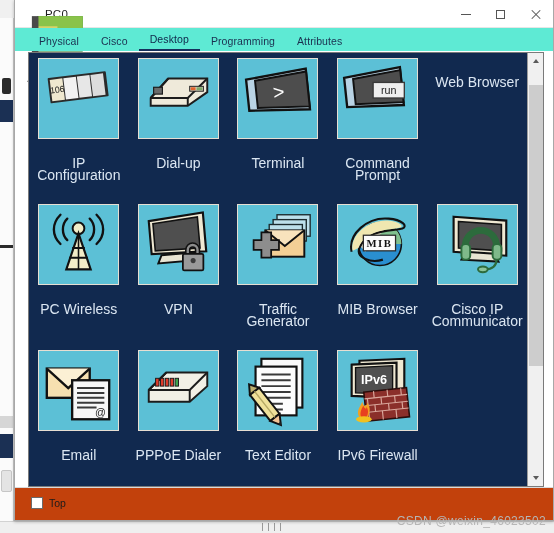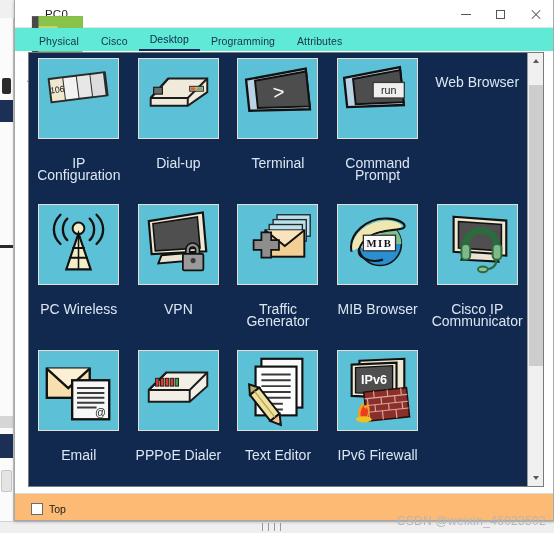--- a/index.html
+++ b/index.html
@@ -122,22 +122,22 @@
   .carZ { width:0;height:0;border-left:3.5px solid transparent;border-right:3.5px solid transparent; }
   .carZ.u { border-bottom: 4px solid #5a5a5a; }
   .carZ.d { border-top: 4px solid #5a5a5a; }
   #sb-thumb {
     position: absolute; left: 1px; width: 14px; top: 17px; height: 300px;
     background: #cdcdcd;
   }
 
   
   #footer {
-    position: absolute; left: 0; right: 0; bottom: 0; height: 27px;
-    background: #fdba74; border-top: 1px solid #dadada;
+    position: absolute; left: 0; right: 0; bottom: 0; height: 33px;
+    background: #c2410c; border-top: 1px solid #dadada;
   }
   #topcheck {
     position: absolute; left: 16px; top: 9px;
     display: flex; align-items: center; gap: 6px;
   }
   .cbox { width: 12px; height: 12px; border: 1px solid #6b6b6b; background: #fff; }
   .cblabel { font-size: 10.5px; color: #1b1b1b; }
   #watermark {
     position: absolute; right: 8px; bottom: 5px;
     font-size: 12px; color: #b6b6b6; letter-spacing: .3px;

